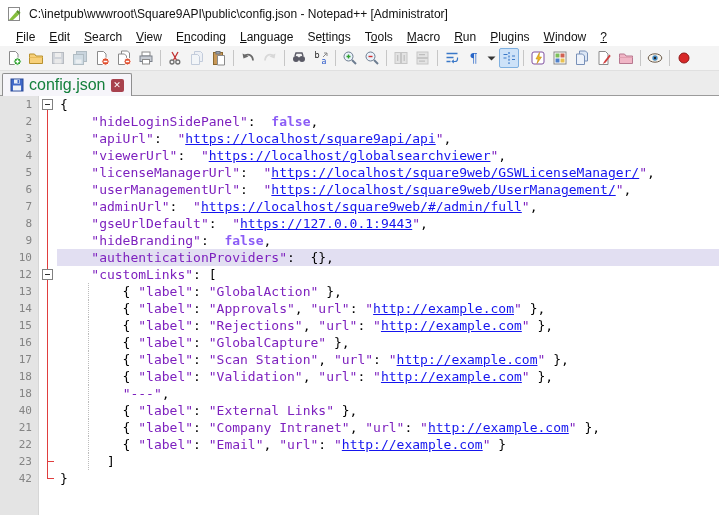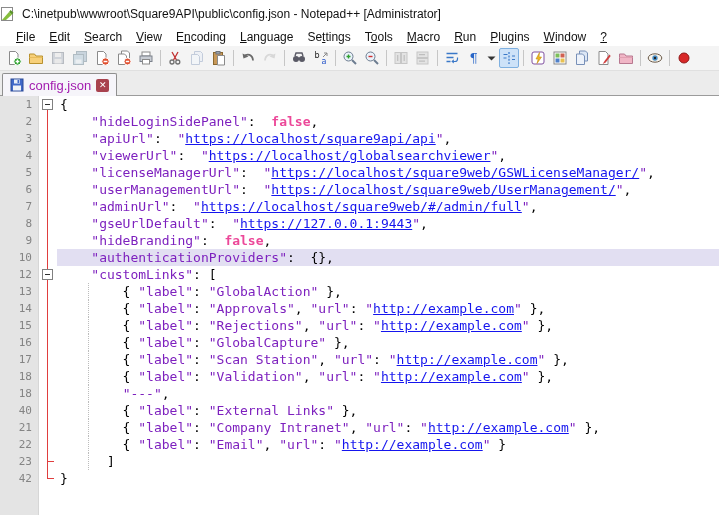--- a/index.html
+++ b/index.html
@@ -1,41 +1,41 @@
 <!DOCTYPE html>
 <html><head>
 <meta charset="utf-8">
 <style>
   html,body{margin:0;padding:0}
   body{width:719px;height:515px;overflow:hidden;background:#fff;font-family:"Liberation Sans",sans-serif;-webkit-font-smoothing:antialiased}
-  .titlebar{height:27px;display:flex;align-items:center;padding-left:0;background:#fff}
+  .titlebar{height:27px;display:flex;align-items:center;padding-left:7px;background:#fff}
   .title{font-size:12px;color:#111;margin-left:6px;white-space:nowrap}
   .menubar{height:19px;display:flex;align-items:center;background:#fff;font-size:12px;color:#111;padding-left:9px}
   .menu-item{padding:2px 7px;cursor:default}
   .menu-item .u{text-decoration:underline}
   .toolbar{height:24px;display:flex;align-items:center;background:#F4F4F4;border-bottom:1px solid #E0E0E0;padding-left:3px}
   .tbtn{width:20px;height:20px;display:flex;align-items:center;justify-content:center;margin:0 1px}
   .tbtn.disabled{opacity:.5}
   .tbtn.active{background:#CDE2F8;border:1px solid #7FB0E0;border-radius:2px;width:18px;height:18px}
   .tbtn.narrow{width:11px}
   .tsep{width:1px;height:16px;background:#C6C6C6;margin:0 3px}
   .tabbar{height:24px;background:#ECECEC;border-bottom:1px solid #9B9B9B;display:flex;align-items:flex-end;padding-left:2px}
   .tab{height:22px;display:flex;align-items:center;gap:5px;background:#F6F5FA;border:1px solid #8F8F8F;border-bottom:none;border-radius:2px 2px 0 0;padding:0 7px;margin-bottom:-1px;position:relative;z-index:2}
-  .tab-label{font-size:13px;color:#a21caf}
+  .tab-label{font-size:16px;color:#15803d}
   .tab-close{width:13px;height:13px;background:#A8424E;border-radius:2px;color:#fff;font-size:9px;line-height:13px;text-align:center;font-weight:bold;font-family:"DejaVu Sans",sans-serif}
   .editor{position:relative;height:419px;background:#fff;overflow:hidden}
   .lnstrip{position:absolute;left:0;top:0;bottom:0;width:38px;background:#E4E4E4;border-right:1px solid #D6D6D6}
   .row{position:relative;height:17px;display:flex;white-space:pre}
   .row .code{flex:1;font-family:"DejaVu Sans Mono",monospace;font-size:13px;line-height:17px;padding-left:3px;color:#000}
   .row.cur .code{background:#E2DFF2}
   .ln{width:32px;padding-right:7px;text-align:right;font-family:"DejaVu Sans Mono",monospace;font-size:11px;line-height:17px;color:#848484;position:relative;z-index:1}
   .fold{width:18px;position:relative;flex:0 0 18px}
   .s-p{color:#7D20BE}
   .s-u{color:#1515EE;text-decoration:underline}
-  .s-k{color:#ec4899;font-weight:bold}
+  .s-k{color:#8b5cf6;font-weight:bold}
   .s-o{color:#000}
   i{display:block}
   .vl{position:absolute;left:8px;top:0;bottom:0;width:1px;background:#E03E3E}
   .vl.vb{top:9px}
   .vl.vt{bottom:auto;height:9px}
   .tick{position:absolute;left:9px;top:8px;width:6px;height:1px;background:#E03E3E}
   .fbox{position:absolute;left:3px;top:3px;width:9px;height:9px;background:#fff;border:1px solid #808080;z-index:2}
   .fbox::after{content:"";position:absolute;left:2px;top:4px;width:5px;height:1px;background:#303030}
   .guide{position:absolute;left:88px;top:0;bottom:0;border-left:1px dotted #BCBCBC}
   svg{display:block}

